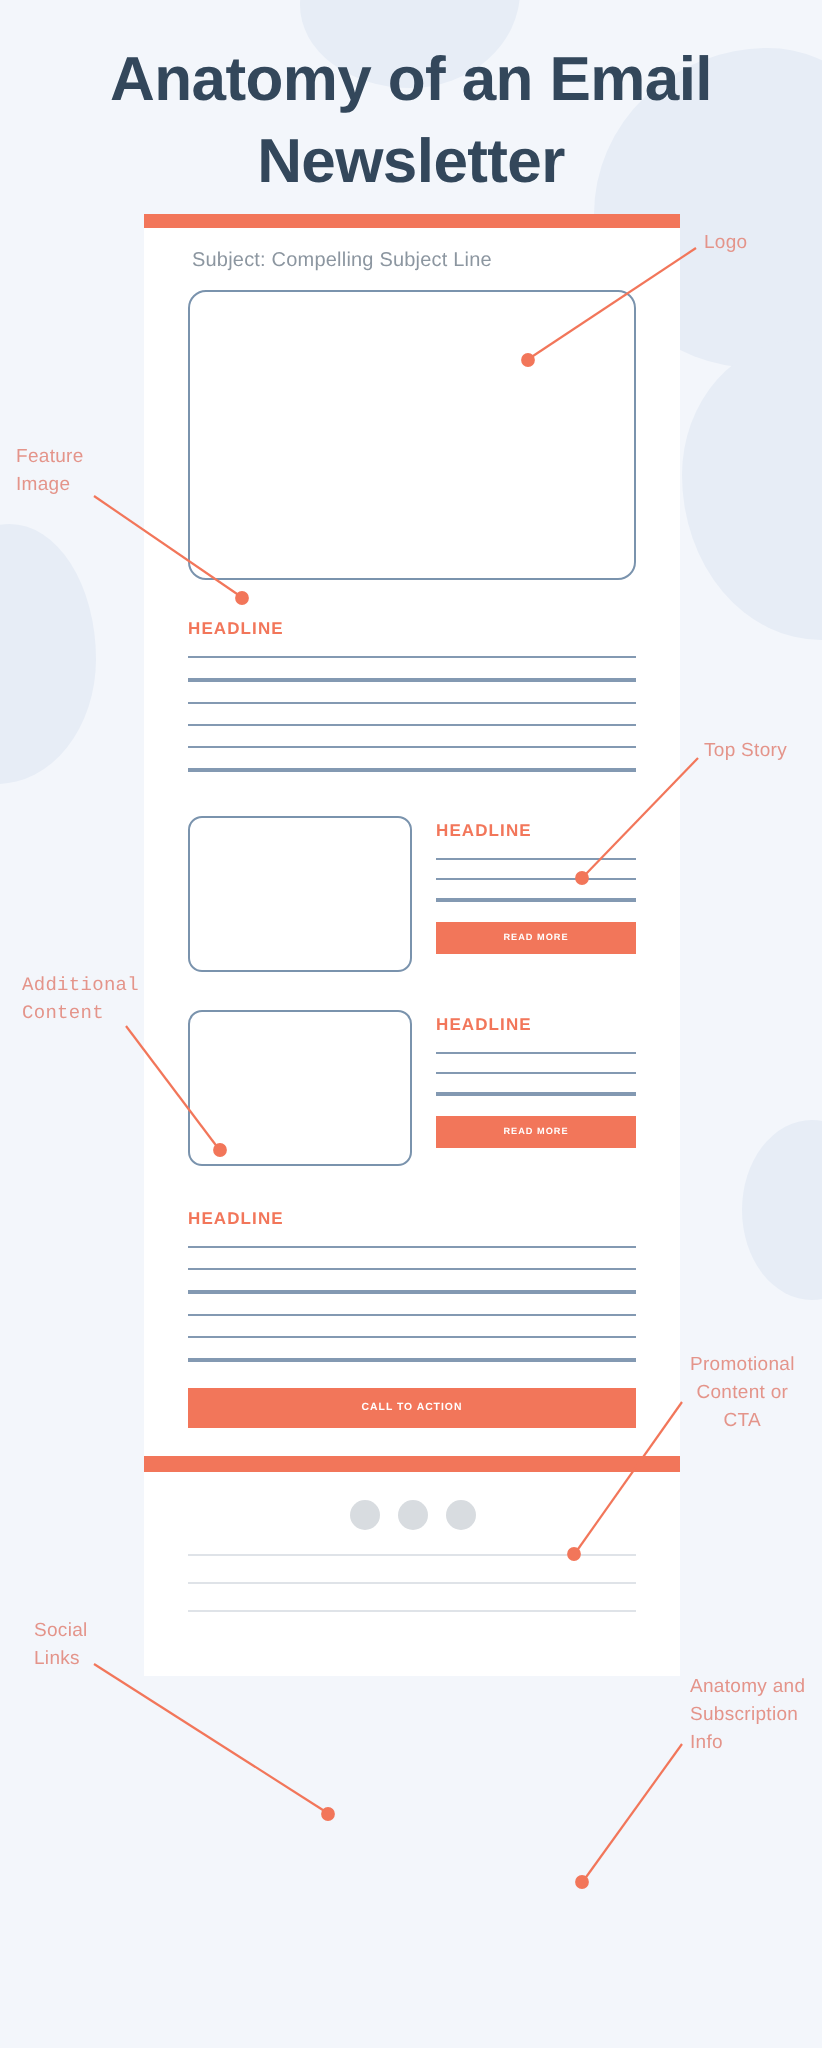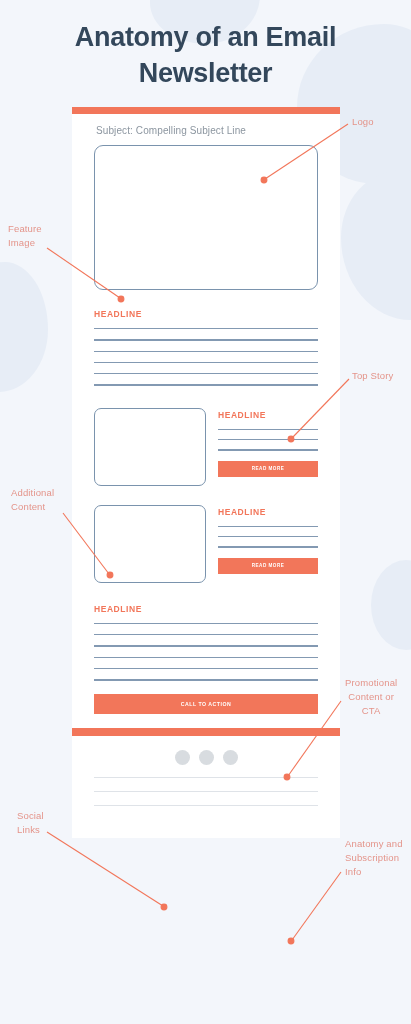--- a/index.html
+++ b/index.html
@@ -43,21 +43,21 @@
     left: 150px; top: -46px;
     border-radius: 48% 52% 50% 50% / 54% 46% 54% 46%;
   }
 
   
   .page-title {
     position: absolute;
     top: 20px;
     left: 0; right: 0;
     text-align: center;
-    font-size: 27px;
+    font-size: 31px;
     font-weight: bold;
     line-height: 1.32;
     color: #33475B;
     letter-spacing: -0.3px;
   }
 
   
   .email-card {
     position: absolute;
     left: 72px;
@@ -275,21 +275,21 @@
 
 <div class="anno anno-left" style="left:8px; top:222px;">
   <div>Feature</div>
   <div>Image</div>
 </div>
 
 <div class="anno anno-right" style="left:352px; top:369px;">
   <div>Top Story</div>
 </div>
 
-<div class="anno anno-left" style="left:11px; top:486px;">
+<div class="anno anno-left" style="left:11px; top:486px;font-family:Liberation Mono, monospace;">
   <div>Additional</div>
   <div>Content</div>
 </div>
 
 <div class="anno anno-right" style="left:345px; top:676px;text-align:center;">
   <div>Promotional</div>
   <div>Content or</div>
   <div>CTA</div>
 </div>
 

